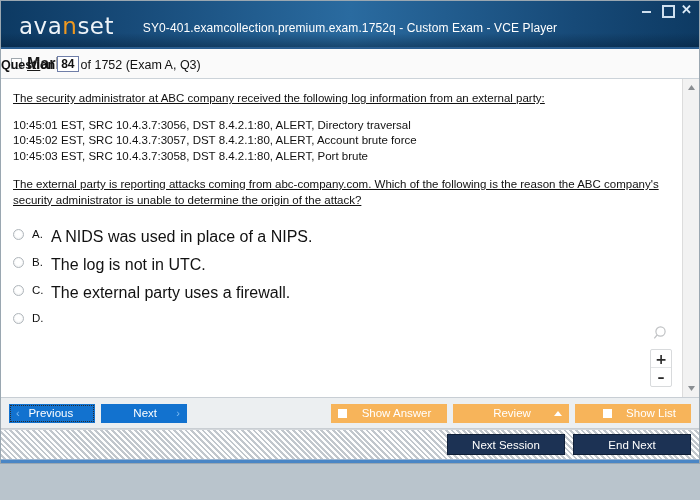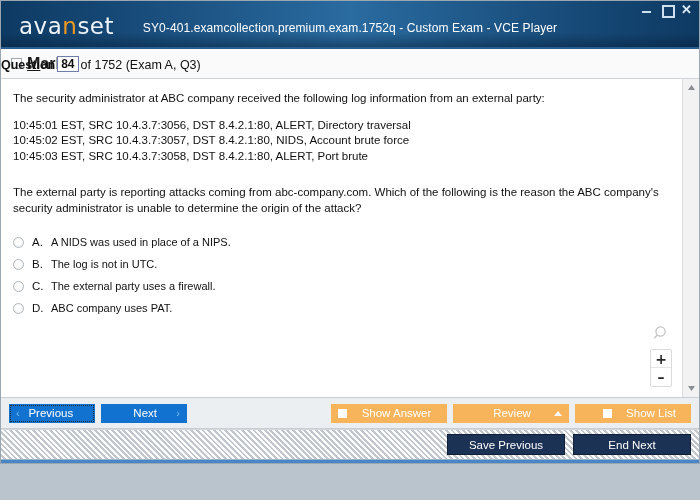--- a/index.html
+++ b/index.html
@@ -180,25 +180,26 @@
     padding: 12px 14px 10px 12px;
     overflow: hidden;
     position: relative;
     background: #ffffff;
   }
 
   .q-text {
     font-size: 11.5px;
     color: #111111;
     line-height: 1.35;
+    text-decoration: underline;
   }
   .q-intro { margin-bottom: 11px; }
 
   .log-block {
-    margin-bottom: 20px;
+    margin-bottom: 12px;
   }
   .log-line {
     font-size: 11.5px;
     color: #111111;
     line-height: 1.38;
     white-space: nowrap;
   }
 
   .q-prompt {
     margin-bottom: 20px;
@@ -223,21 +224,21 @@
     margin-top: 1px;
     margin-right: 8px;
   }
   .answer-letter {
     font-size: 11.5px;
     color: #111;
     margin-right: 7px;
     min-width: 12px;
   }
   .answer-text {
-    font-size: 11px;
+    font-size: 16px;
     color: #111;
   }
 
   
   #zoom-widget {
     position: absolute;
     right: 8px;
     bottom: 10px;
     width: 26px;
     display: flex;
@@ -431,21 +432,21 @@
   </div>
 
   <div id="content-wrap">
 
     <div id="question-pane">
 
       <div class="q-text q-intro">The security administrator at ABC company received the following log information from an external party:</div>
 
       <div class="log-block">
         <div class="log-line">10:45:01 EST, SRC 10.4.3.7:3056, DST 8.4.2.1:80, ALERT, Directory traversal</div>
-        <div class="log-line">10:45:02 EST, SRC 10.4.3.7:3057, DST 8.4.2.1:80, NIDS, Account brute force</div>
+        <div class="log-line">10:45:02 EST, SRC 10.4.3.7:3057, DST 8.4.2.1:80, ALERT, Account brute force</div>
         <div class="log-line">10:45:03 EST, SRC 10.4.3.7:3058, DST 8.4.2.1:80, ALERT, Port brute</div>
       </div>
 
       <div class="q-text q-prompt">The external party is reporting attacks coming from abc-company.com. Which of the following is the reason the ABC company's security administrator is unable to determine the origin of the attack?</div>
 
       <div id="answer-list">
 
         <div class="answer-option">
           <span class="answer-radio"></span>
           <span class="answer-letter">A.</span>
@@ -460,21 +461,20 @@
 
         <div class="answer-option">
           <span class="answer-radio"></span>
           <span class="answer-letter">C.</span>
           <span class="answer-text">The external party uses a firewall.</span>
         </div>
 
         <div class="answer-option">
           <span class="answer-radio"></span>
           <span class="answer-letter">D.</span>
-          <span class="answer-text">ABC company uses PAT.</span>
         </div>
 
       </div>
 
       <div id="zoom-widget">
         <span id="magnifier-icon">
           <svg width="17" height="17" viewBox="0 0 17 17">
             <circle cx="7.5" cy="6.5" r="4.6" fill="none" stroke="#8b8f93" stroke-width="1.2"></circle>
             <line x1="4.1" y1="10" x2="1.3" y2="13.4" stroke="#8b8f93" stroke-width="1.2"></line>
           </svg>
@@ -531,19 +531,19 @@
     </button>
 
     <button class="orange-btn" id="show-list-button">
       <span class="chk-square"></span>
       <span class="o-label">Show List</span>
     </button>
 
   </div>
 
   <div id="status-bar">
-    <button class="session-btn" id="save-session-button">Save Previous</button>
+    <button class="session-btn" id="save-session-button">Next Session</button>
     <button class="session-btn" id="end-exam-button">End Next</button>
   </div>
 
   <div id="bottom-accent"></div>
 
 </div>
 
 </body></html>

